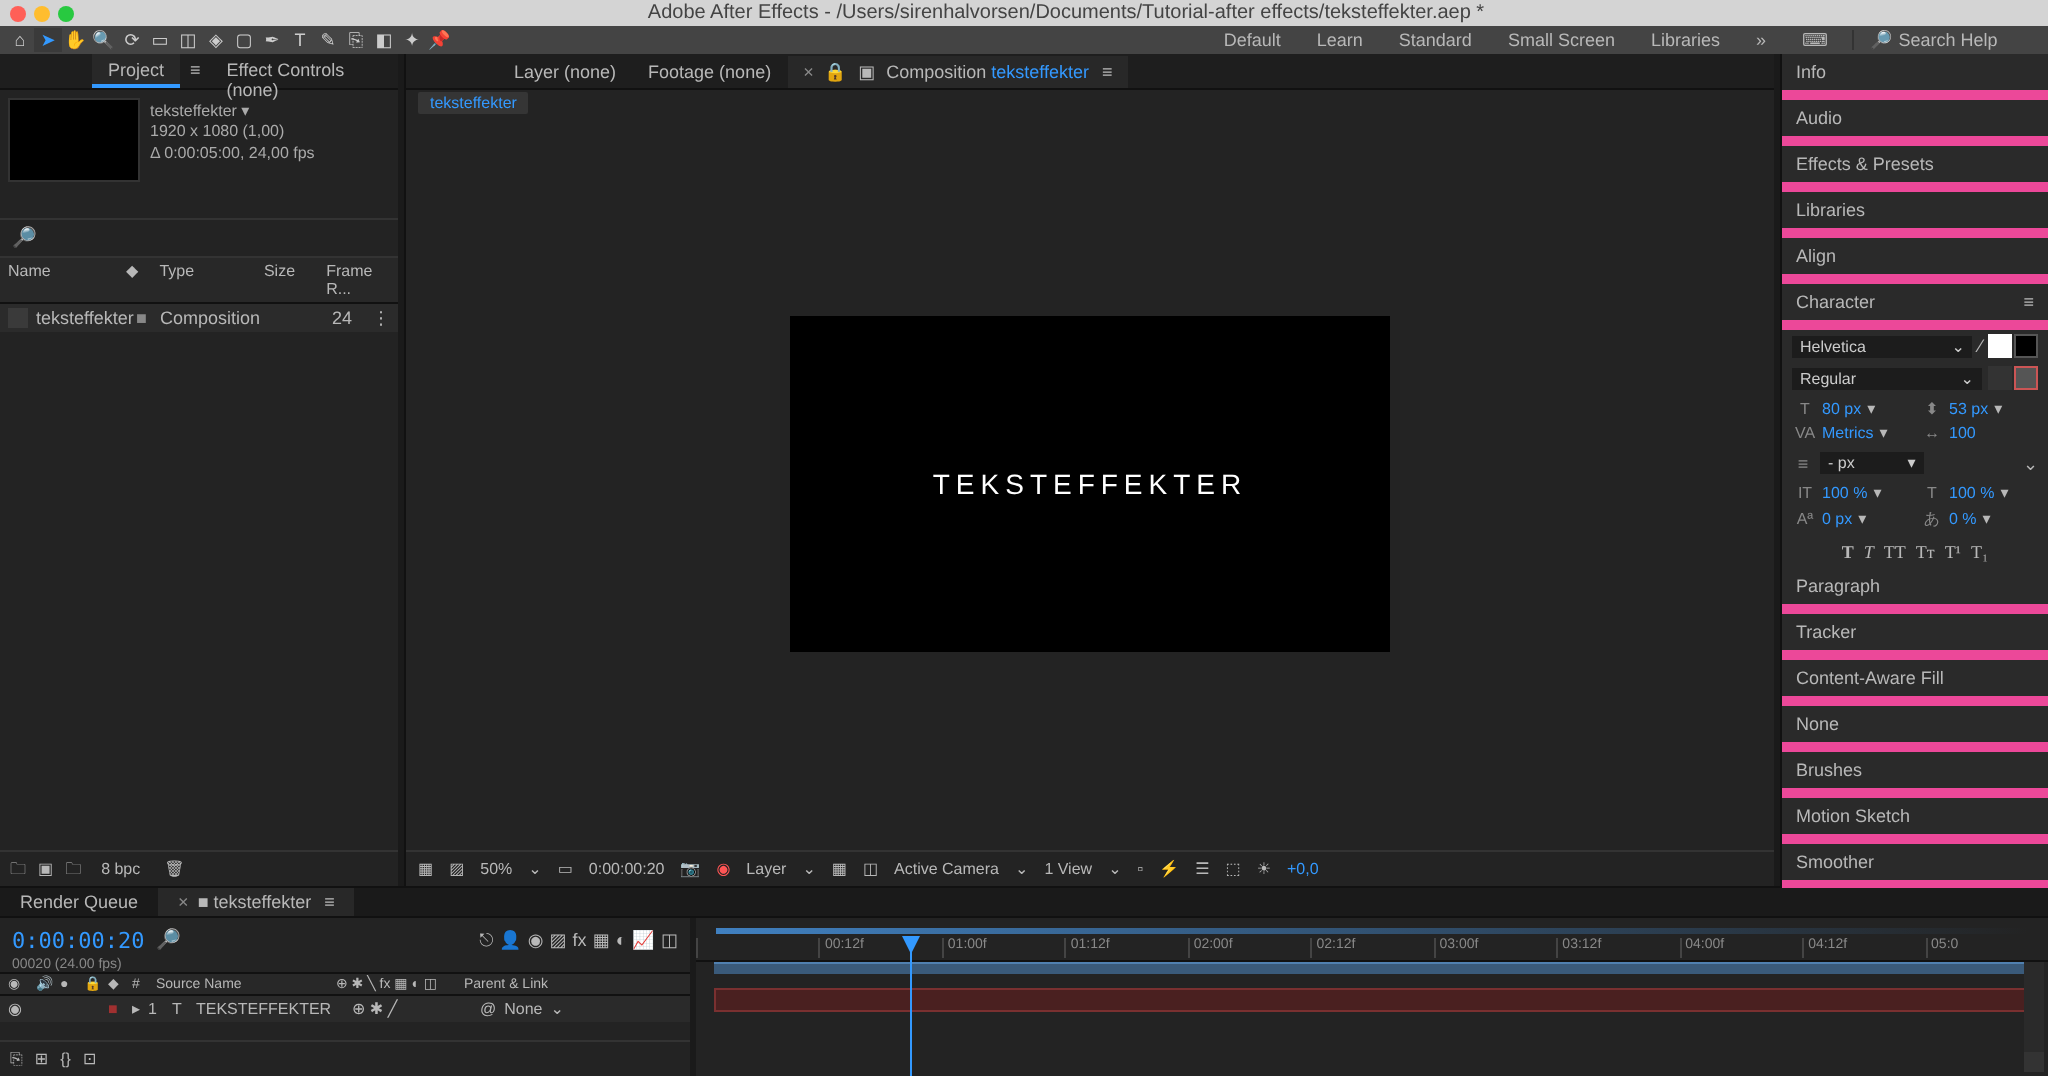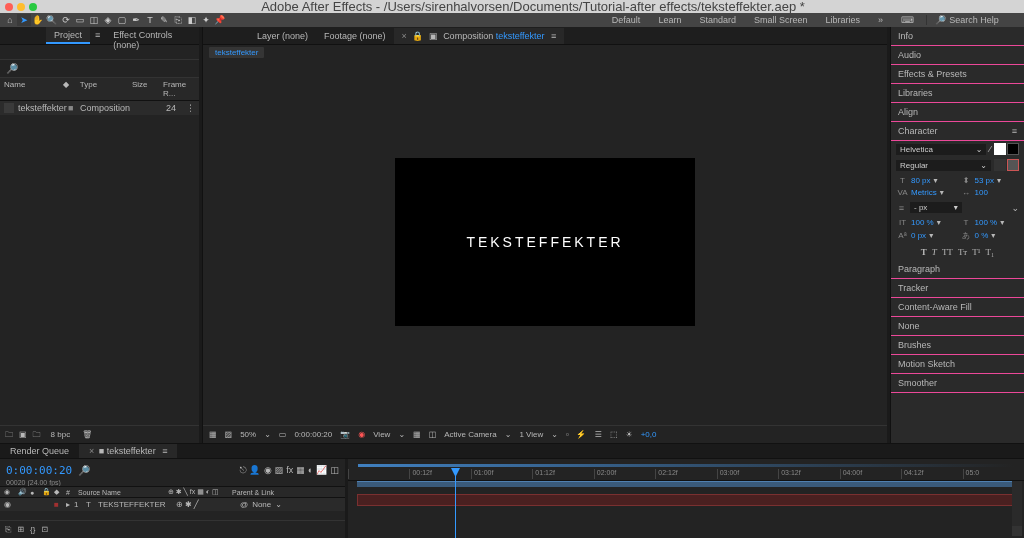--- a/index.html
+++ b/index.html
@@ -1,20 +1,20 @@
 <!DOCTYPE html>
 <html><head>
 <meta charset="utf-8">
 <style>
 * { margin: 0; padding: 0; box-sizing: border-box; font-family: -apple-system, "Helvetica Neue", Arial, sans-serif; }
 body { width: 1024px; height: 538px; background: #232323; color: #b8b8b8; font-size: 10px; overflow: hidden; position: relative; }
 .titlebar { height: 13px; background: #d4d4d4; display: flex; align-items: center; padding: 0 5px; color: #333; font-size: 9px; }
 .traffic { display: flex; gap: 4px; margin-right: 10px; }
 .tlight { width: 8px; height: 8px; border-radius: 50%; }
-.titlebar-text { flex: 1; text-align: center; font-size: 13px; color: #444; }
+.titlebar-text { flex: 1; text-align: center; font-size: 10px; color: #444; }
 .toolbar { height: 14px; background: #444; display: flex; align-items: center; padding: 0 3px; gap: 0; }
 .tool { width: 14px; height: 12px; display: flex; align-items: center; justify-content: center; color: #ccc; font-size: 9px; cursor: pointer; }
 .tool.active { background: #3a3a3a; color: #3399ff; }
 .toolbar-right { height: 14px; display: flex; align-items: center; gap: 12px; font-size: 9px; padding: 0 8px; background: #444; }
 .checkbox-label { display: flex; align-items: center; gap: 3px; margin-top: 28px; }
 .checkbox { width: 8px; height: 8px; border: 1px solid #888; }
 .workspace-tabs { display: flex; gap: 18px; margin-left: auto; font-size: 9px; }
 .ws-tab { cursor: pointer; }
 .search-help { display: flex; align-items: center; gap: 3px; min-width: 90px; border-left: 1px solid #333; padding-left: 8px; }
 .main { display: flex; height: 416px; }
@@ -38,21 +38,21 @@
 .ctab.active { background: #282828; }
 .ctab .link { color: #3399ff; }
 .subtab { height: 14px; padding: 1px 0 0 6px; }
 .subtab-item { display: inline-block; background: #353535; padding: 1px 6px; font-size: 8px; color: #3399ff; border-radius: 1px; }
 .viewer { flex: 1; display: flex; align-items: center; justify-content: center; background: #232323; }
 .comp-view { width: 300px; height: 168px; background: #000; display: flex; align-items: center; justify-content: center; }
 .comp-text { color: #fff; font-size: 14px; letter-spacing: 3px; font-weight: 400; }
 .viewer-footer { height: 18px; display: flex; align-items: center; padding: 0 6px; gap: 8px; font-size: 8px; background: #232323; border-top: 1px solid #333; }
 .vf-item { display: flex; align-items: center; gap: 2px; cursor: pointer; }
 .right-panel { width: 134px; background: #2a2a2a; display: flex; flex-direction: column; border-left: 1px solid #111; font-size: 9px; }
-.rp-section { padding: 4px 7px; border-bottom: 1px solid #ec4899; cursor: pointer; }
+.rp-section { padding: 4px 7px; border-bottom: 5px solid #ec4899; cursor: pointer; }
 .rp-section.header { display: flex; justify-content: space-between; }
 .font-row { display: flex; padding: 2px 5px; gap: 3px; align-items: center; }
 .font-select { flex: 1; background: #1c1c1c; padding: 1px 4px; font-size: 8px; color: #ccc; display: flex; justify-content: space-between; }
 .swatches { display: flex; gap: 1px; }
 .swatch { width: 12px; height: 12px; }
 .char-grid { padding: 3px 6px; display: grid; grid-template-columns: 1fr 1fr; gap: 3px 6px; font-size: 8px; }
 .char-cell { display: flex; align-items: center; gap: 3px; }
 .char-ico { width: 11px; text-align: center; color: #888; }
 .char-val { color: #3399ff; }
 .tt-row { display: flex; gap: 5px; padding: 3px 6px; font-size: 9px; justify-content: center; }
@@ -137,20 +137,28 @@
 </div>
 
 <div class="main">
 
   <div class="left-panel">
     <div class="panel-tabs">
       <div class="panel-tab active">Project</div>
       <div class="panel-tab burger">≡</div>
       <div class="panel-tab">Effect Controls (none)</div>
     </div>
+    <div class="project-info">
+      <div class="thumb"></div>
+      <div class="comp-meta">
+        <div>teksteffekter ▾</div>
+        <div>1920 x 1080 (1,00)</div>
+        <div>Δ 0:00:05:00, 24,00 fps</div>
+      </div>
+    </div>
     <div class="search-row">
       <span>🔎</span>
     </div>
     <div class="col-headers">
       <span style="width:58px">Name</span>
       <span style="width:8px">◆</span>
       <span style="width:50px">Type</span>
       <span style="width:25px">Size</span>
       <span>Frame R...</span>
     </div>
@@ -198,21 +206,21 @@
     </div>
     <div class="viewer-footer">
       <span class="vf-item">▦</span>
       <span class="vf-item">▨</span>
       <span class="vf-item">50%</span>
       <span class="vf-item">⌄</span>
       <span class="vf-item">▭</span>
       <span class="vf-item">0:00:00:20</span>
       <span class="vf-item">📷</span>
       <span class="vf-item" style="color:#ff5555">◉</span>
-      <span class="vf-item">View</span>
+      <span class="vf-item">Layer</span>
       <span class="vf-item">⌄</span>
       <span class="vf-item">▦</span>
       <span class="vf-item">◫</span>
       <span class="vf-item">Active Camera</span>
       <span class="vf-item">⌄</span>
       <span class="vf-item">1 View</span>
       <span class="vf-item">⌄</span>
       <span class="vf-item">▫</span>
       <span class="vf-item">⚡</span>
       <span class="vf-item">☰</span>

